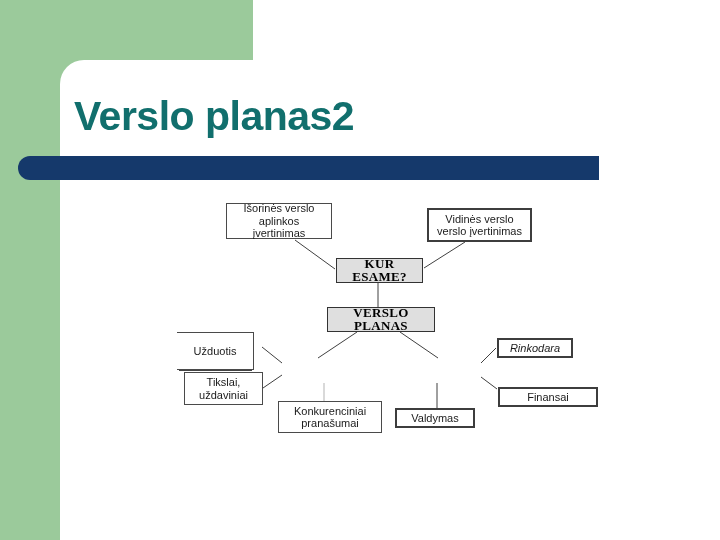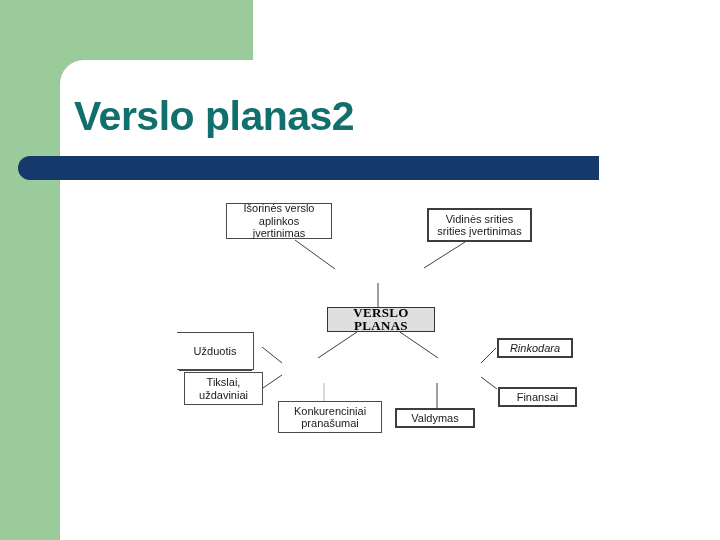--- a/index.html
+++ b/index.html
@@ -64,31 +64,32 @@
     <line x1="87" y1="157" x2="107" y2="173" stroke="#404040" stroke-width="1"></line>
     <line x1="88" y1="198" x2="107" y2="185" stroke="#404040" stroke-width="1"></line>
     <line x1="149" y1="193" x2="149" y2="211" stroke="#b3b3b3" stroke-width="1"></line>
     <line x1="262" y1="193" x2="262" y2="218" stroke="#404040" stroke-width="1"></line>
     <line x1="306" y1="173" x2="321" y2="158" stroke="#404040" stroke-width="1"></line>
     <line x1="306" y1="187" x2="322" y2="199" stroke="#404040" stroke-width="1"></line>
   </svg>
 
   <div class="node" style="left:51px;top:13px;width:106px;height:36px;padding:0 6px;">Išorinės verslo aplinkos įvertinimas</div>
 
-  <div class="node thick" style="left:252px;top:18px;width:105px;height:34px;padding:0 1px;">Vidinės srities srities įvertinimas</div>
+  <div class="node thick" style="left:252px;top:18px;width:105px;height:34px;padding:0 1px;">Vidinės verslo verslo įvertinimas</div>
 
+  <div class="node em" style="left:161px;top:68px;width:87px;height:25px;">KUR ESAME?</div>
 
   <div class="node em" style="left:152px;top:117px;width:108px;height:25px;">VERSLO PLANAS</div>
 
   <div class="node open" style="left:2px;top:142px;width:77px;height:38px;">Užduotis</div>
 
 
 
   <div class="node thick" style="left:322px;top:148px;width:76px;height:20px;font-style:italic;">Rinkodara</div>
 
   <div class="node" style="left:9px;top:182px;width:79px;height:33px;padding:0 6px;">Tikslai, uždaviniai</div>
 
-  <div class="node thick" style="left:323px;top:197px;width:79px;height:20px;">Finansai</div>
+  <div class="node thick" style="left:323px;top:197px;width:100px;height:20px;">Finansai</div>
 
   <div class="node" style="left:103px;top:211px;width:104px;height:32px;padding:0 10px;">Konkurenciniai pranašumai</div>
 
   <div class="node thick" style="left:220px;top:218px;width:80px;height:20px;">Valdymas</div>
 </div>
 
 </body></html>

